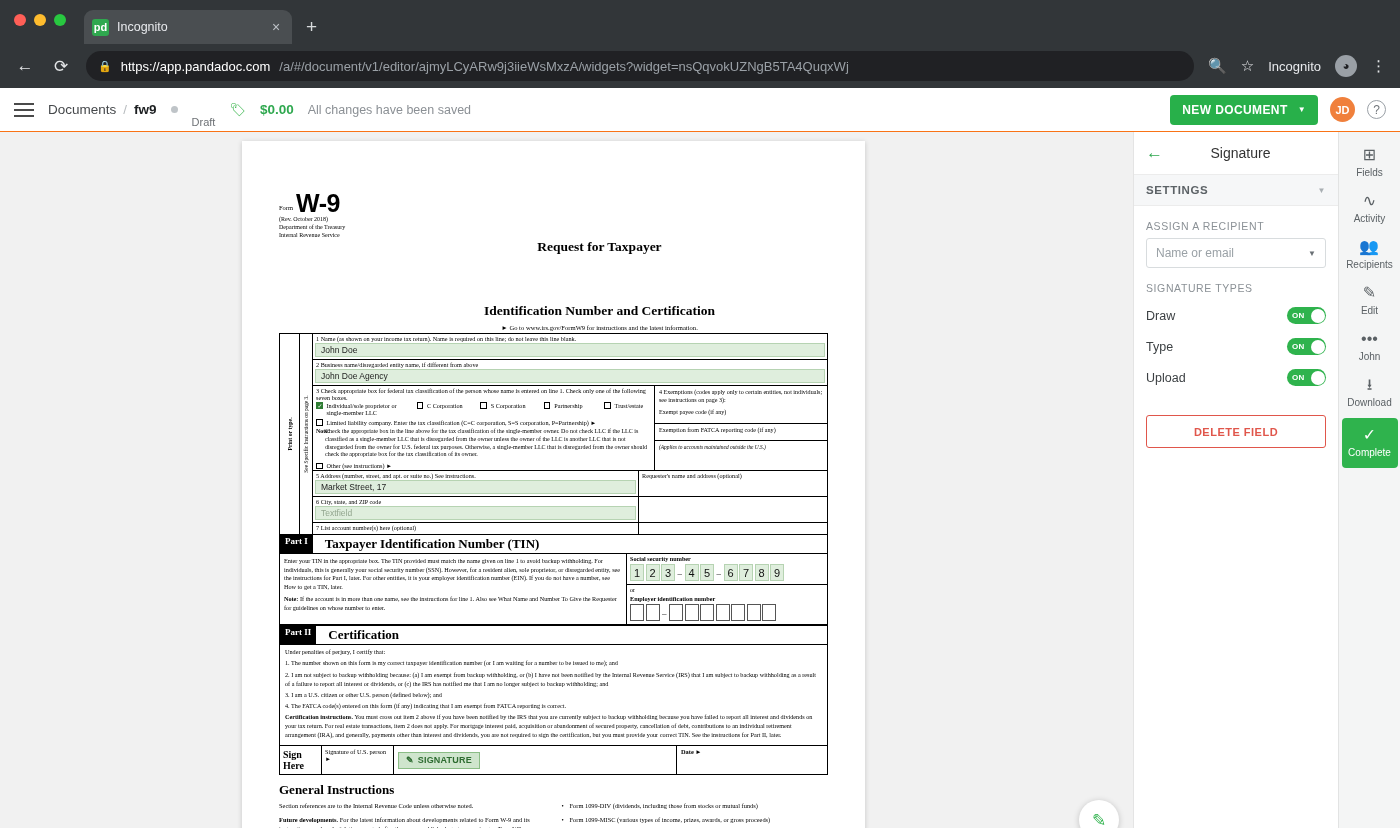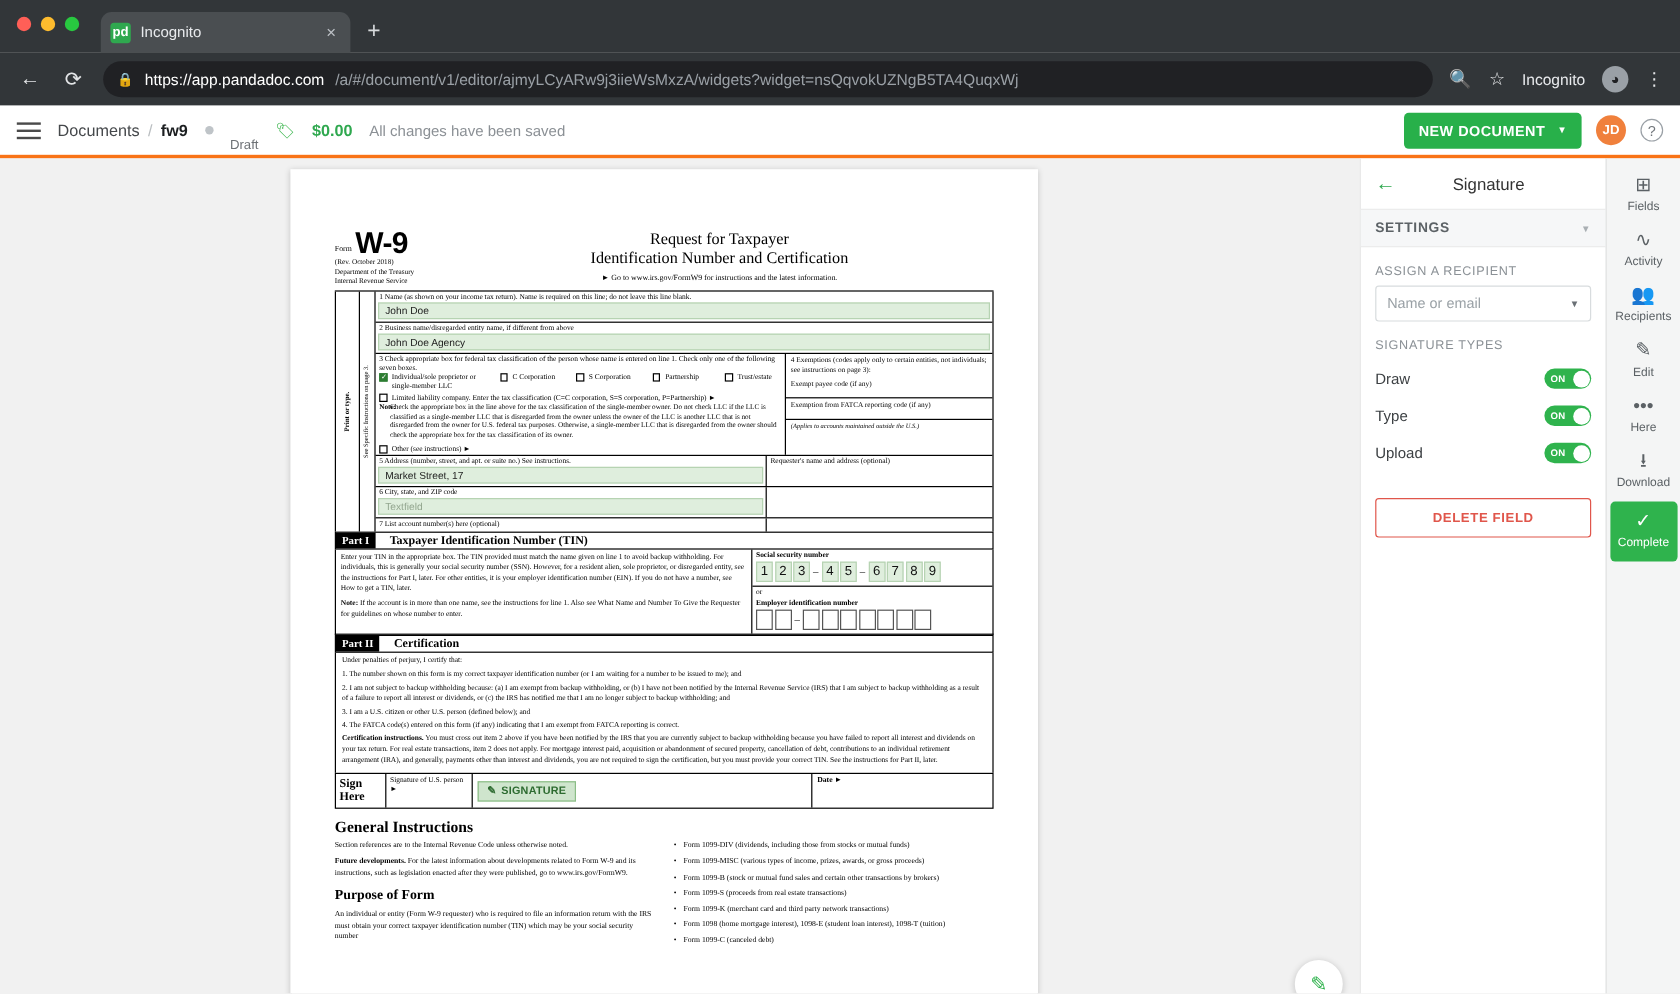--- a/index.html
+++ b/index.html
@@ -52,21 +52,21 @@
   .tb-icon { color: #e3e5e7; font-size: 15px; }
   .incognito-lbl { color: #e8eaed; font-size: 13px; }
   .incog-avatar {
     width: 22px; height: 22px; border-radius: 50%; background: #9aa0a6;
     display: flex; align-items: center; justify-content: center; font-size: 12px; color:#202124;
   }
 
   
   .app-header {
     height: 44px; background: #fff; display: flex; align-items: center;
-    padding: 0 14px; border-bottom: 3px solid #f97316; gap: 14px;
+    padding: 0 14px; border-bottom: 1px solid #f97316; gap: 14px;
   }
   .burger { width: 20px; display: flex; flex-direction: column; gap: 4px; }
   .burger span { height: 2px; background: #4a4a4a; display: block; }
   .crumbs { display: flex; align-items: center; gap: 7px; font-size: 13.5px; }
   .crumb-link { color: #45484b; }
   .crumb-sep { color: #b9bdc0; }
   .crumb-cur { color: #1c1f21; font-weight: bold; }
   .status-dot { width: 7px; height: 7px; border-radius: 50%; background: #bfc4c8; display: inline-block; }
   .status-txt { color: #6d7175; font-size: 11px; margin-top: 24px; }
   .tag-ico { color: #37b44a; font-size: 13px; }
@@ -100,21 +100,21 @@
     font-family: "Liberation Serif", serif; color: #000;
   }
   .page { padding: 50px 37px 0 37px; }
 
   .masthead { display: flex; border-bottom: 1.6px solid #000; padding-bottom: 2px; }
   .mh-left { width: 92px; font-size: 6px; line-height: 1.32; }
   .mh-left .formw { font-family: "Liberation Sans", sans-serif; font-weight: bold; font-size: 25px; line-height: 1; letter-spacing: -.5px; }
   .mh-left .frow { display: flex; align-items: flex-end; gap: 3px; }
   .mh-left .fl { font-size: 6.5px; padding-bottom: 3px; }
   .mh-mid { flex: 1; text-align: center; padding: 0 4px; }
-  .mh-mid .t1 { font-weight: normal; font-size: 13.5px; line-height: 1.22; }
+  .mh-mid .t1 { font-weight: bold; font-size: 13.5px; line-height: 1.22; margin-top: 48px; }
   .mh-mid .t2 { font-size: 6.6px; margin-top: 4px; }
   .mh-right { width: 96px; font-weight: bold; font-size: 7.4px; line-height: 1.35; border-left: 1.2px solid #000; padding-left: 6px; }
 
   .formbody { display: flex; border-left: 1.2px solid #000; border-right: 1.2px solid #000; }
   .vstrip {
     width: 20px; border-right: 1px solid #000; position: relative;
     font-size: 5.6px; display: flex; align-items: center; justify-content: center;
   }
   .vstrip .vt {
     transform: rotate(-90deg); white-space: nowrap; font-weight: bold; font-size: 5.8px;
@@ -145,21 +145,21 @@
   .rt-pad { padding: 2px 4px; font-size: 6.1px; line-height: 1.35; }
   .rt-line { border-bottom: 1px solid #000; padding-bottom: 6px; }
   .ital-note { font-style: italic; font-size: 5.4px; padding: 3px 4px; }
 
   .addr-row { display: flex; }
   .addr-left { flex: 1; border-right: 1px solid #000; }
   .addr-right { width: 188px; font-size: 6.2px; padding: 1px 3px; }
 
   .parthdr { display: flex; align-items: stretch; border: 1.2px solid #000; border-top: 1.6px solid #000; }
   .partlbl { background: #000; color: #fff; font-weight: bold; font-size: 9px; padding: 1px 5px; font-family: "Liberation Serif", serif; }
-  .parttitle { font-weight: bold; font-size: 10px; padding: 1px 0 1px 12px; text-align: center; }
+  .parttitle { font-weight: bold; font-size: 13px; padding: 1px 0 1px 12px; text-align: center; }
 
   .tin-row { display: flex; border-left: 1.2px solid #000; border-right: 1.2px solid #000; border-bottom: 1.2px solid #000; }
   .tin-left { flex: 1; padding: 3px 4px; font-size: 6.2px; line-height: 1.38; border-right: 1px solid #000; }
   .tin-right { width: 200px; }
   .ssn-box { border-bottom: 1px solid #000; padding: 1px 3px 3px 3px; }
   .ssn-lbl { font-weight: bold; font-size: 6.2px; }
   .digits { display: flex; align-items: center; gap: 1.5px; margin-top: 2px; }
   .dg {
     width: 14px; height: 17px; border: 1px solid #b6d3b2; background: #dfeedd;
     font-family: "Liberation Sans", sans-serif; font-size: 11px; color: #111;
@@ -586,21 +586,21 @@
       <div class="rail-item">
         <div class="rail-ico">👥</div>
         <div class="rail-lbl">Recipients</div>
       </div>
       <div class="rail-item">
         <div class="rail-ico">✎</div>
         <div class="rail-lbl">Edit</div>
       </div>
       <div class="rail-item">
         <div class="rail-ico">•••</div>
-        <div class="rail-lbl">Here</div>
+        <div class="rail-lbl">John</div>
       </div>
       <div class="rail-item">
         <div class="rail-ico">⭳</div>
         <div class="rail-lbl">Download</div>
       </div>
       <div class="rail-item complete">
         <div class="rail-ico">✓</div>
         <div class="rail-lbl">Complete</div>
       </div>
     </div>

